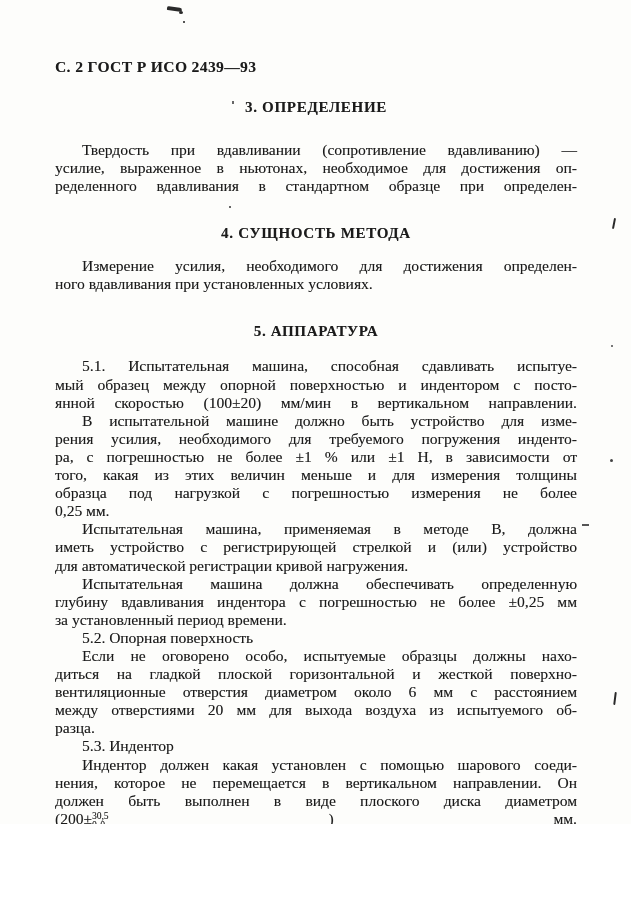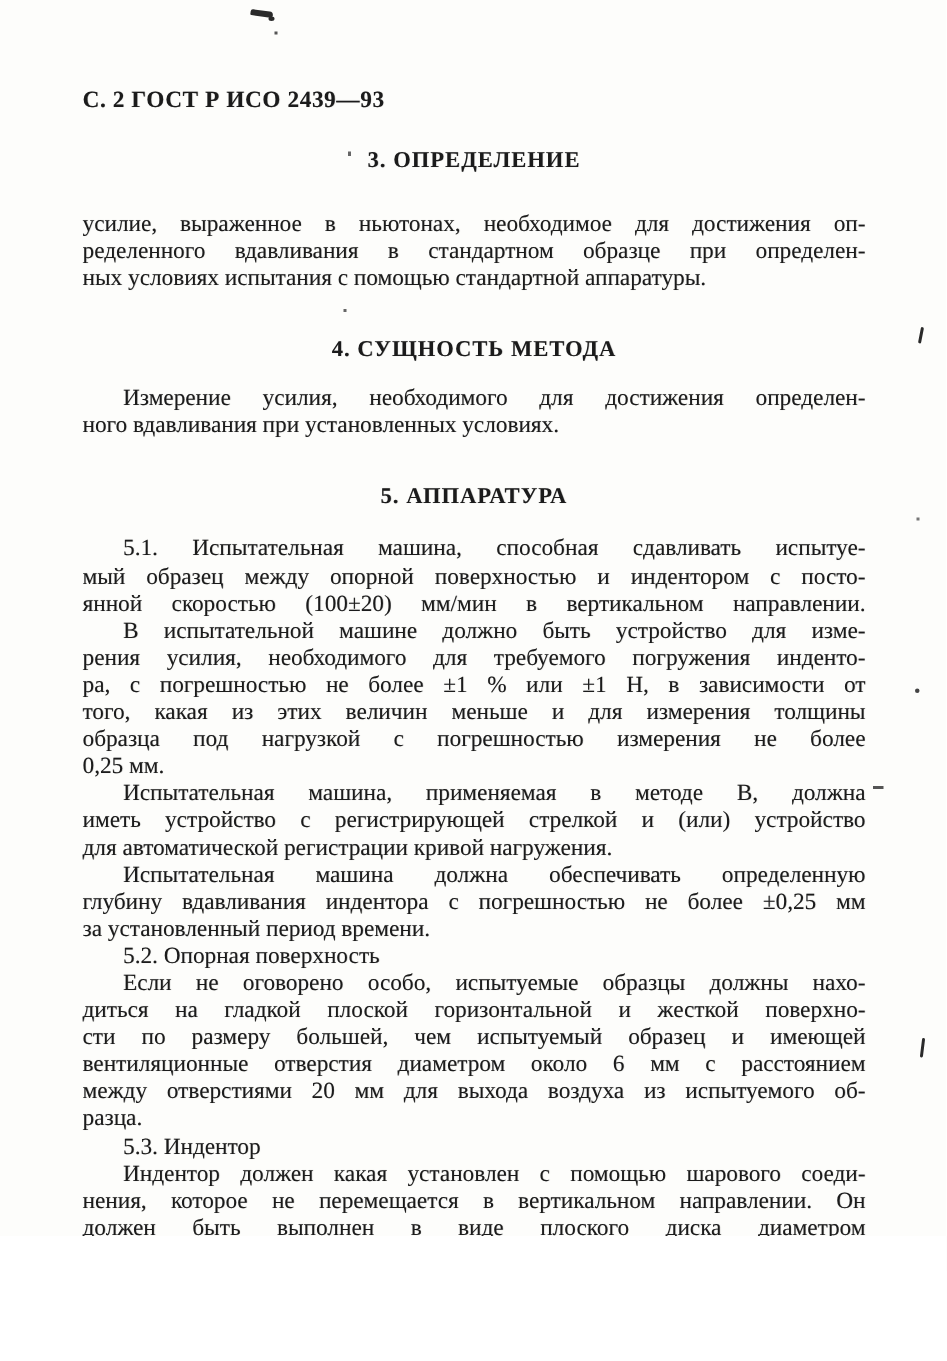--- a/index.html
+++ b/index.html
@@ -71,23 +71,23 @@
 </style>
 </head>
 <body>
 
 <div class="page">
 
   <div class="doc-header">С. 2 ГОСТ Р ИСО 2439—93</div>
 
   <div class="sec-h h3m">3. ОПРЕДЕЛЕНИЕ</div>
   <div>
+    <div class="line ind">Твердость при вдавливании (сопротивление вдавливанию) —</div>
     <div class="line">усилие, выраженное в ньютонах, необходимое для достижения оп-</div>
     <div class="line">ределенного вдавливания в стандартном образце при определен-</div>
-    <div class="line last">ных условиях испытания с помощью стандартной аппаратуры.</div>
   </div>
 
   <div class="sec-h h4m">4. СУЩНОСТЬ МЕТОДА</div>
   <div>
     <div class="line ind">Измерение усилия, необходимого для достижения определен-</div>
     <div class="line last">ного вдавливания при установленных условиях.</div>
   </div>
 
   <div class="sec-h h5m">5. АППАРАТУРА</div>
 
@@ -115,21 +115,20 @@
   <div>
     <div class="line ind">Испытательная машина должна обеспечивать определенную</div>
     <div class="line">глубину вдавливания индентора с погрешностью не более ±0,25 мм</div>
     <div class="line last">за установленный период времени.</div>
   </div>
 
   <div class="line last ind">5.2. Опорная поверхность</div>
   <div>
     <div class="line ind">Если не оговорено особо, испытуемые образцы должны нахо-</div>
     <div class="line">диться на гладкой плоской горизонтальной и жесткой поверхно-</div>
-    <div class="line">сти по размеру большей, чем испытуемый образец и имеющей</div>
     <div class="line">вентиляционные отверстия диаметром около 6 мм с расстоянием</div>
     <div class="line">между отверстиями 20 мм для выхода воздуха из испытуемого об-</div>
     <div class="line last">разца.</div>
   </div>
 
   <div class="line last ind">5.3. Индентор</div>
   <div>
     <div class="line ind">Индентор должен какая установлен с помощью шарового соеди-</div>
     <div class="line">нения, которое не перемещается в вертикальном направлении. Он</div>
     <div class="line">должен быть выполнен в виде плоского диска диаметром</div>

